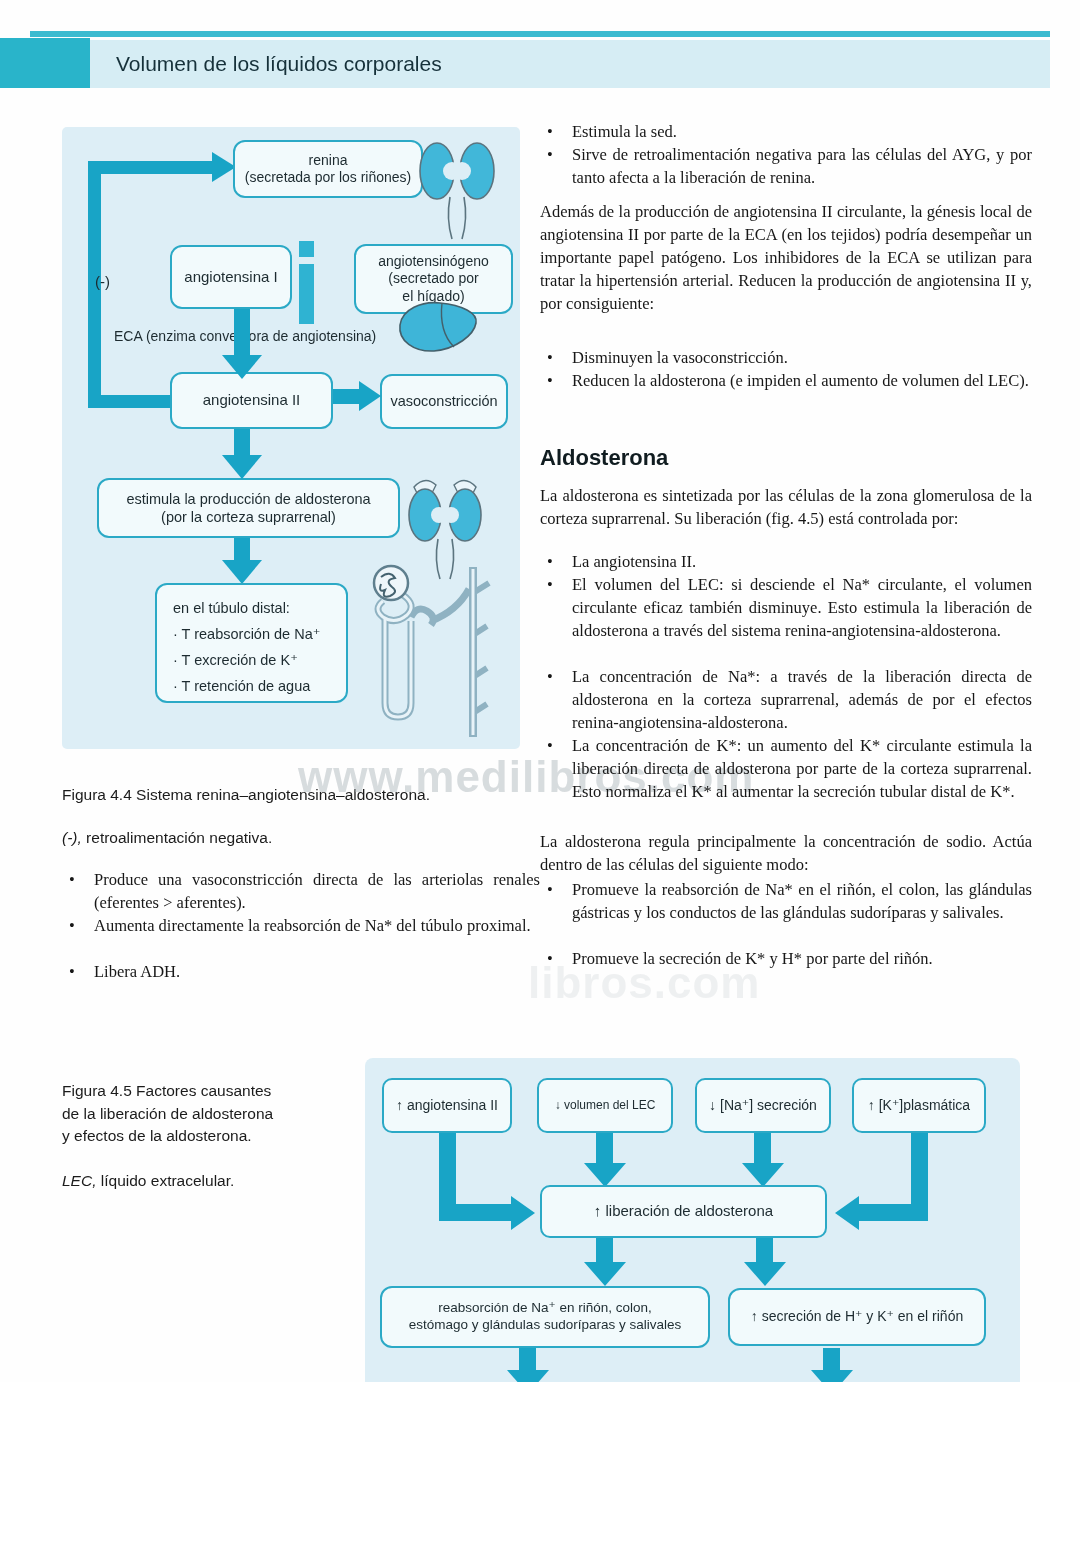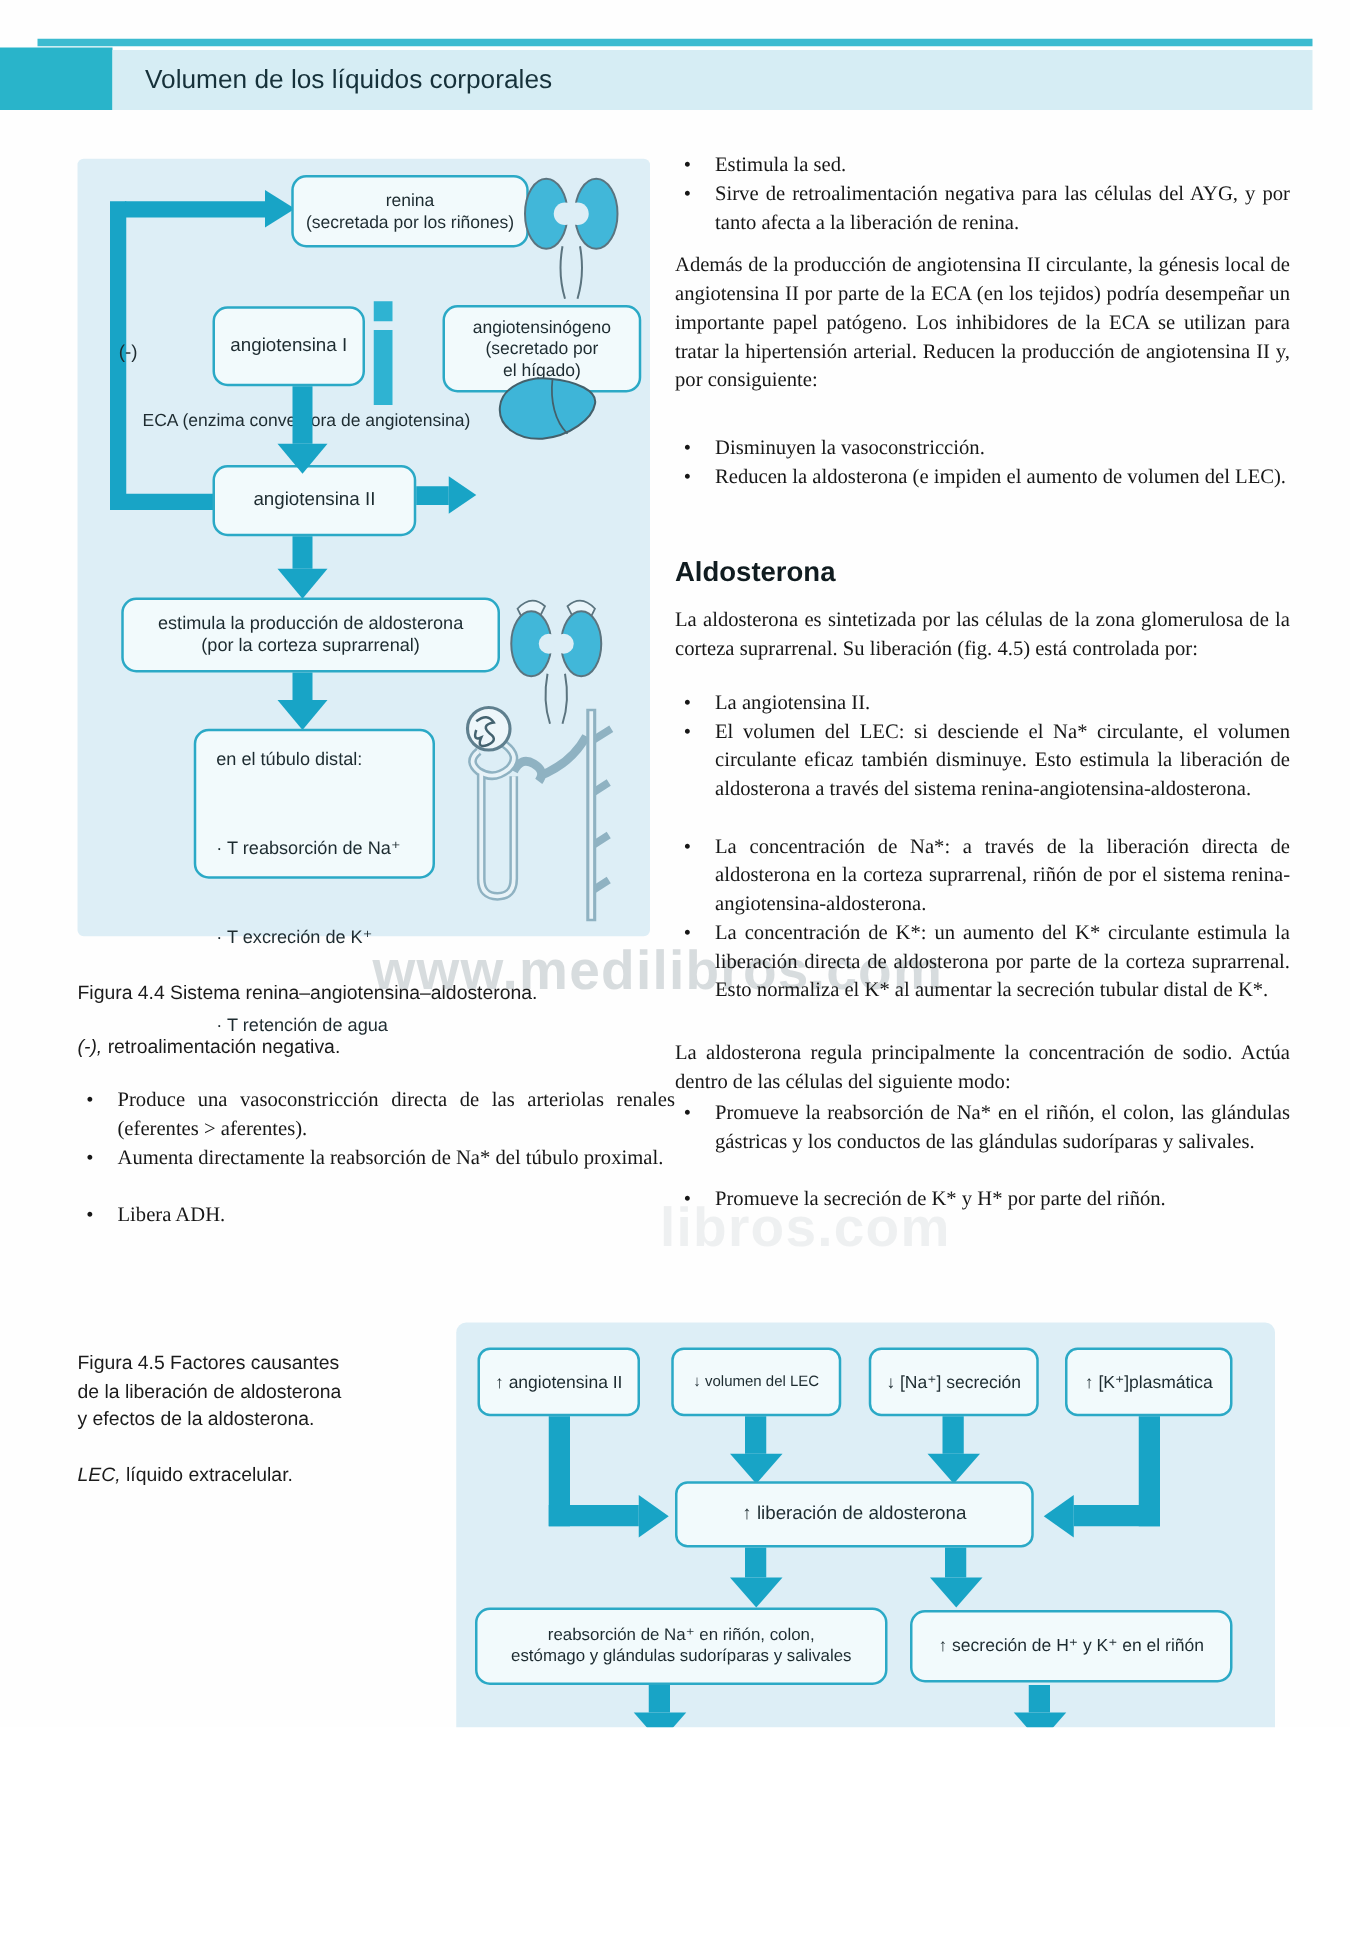--- a/index.html
+++ b/index.html
@@ -64,39 +64,40 @@
     <div class="dlabel" style="left:33px; top:146px; font-size:15px;">(-)</div>
 
     <div class="fbox" style="left:171px; top:13px; width:190px; height:58px; font-size:14px;">renina
 (secretada por los riñones)</div>
     <div class="fbox" style="left:108px; top:118px; width:122px; height:64px; font-size:15px;">angiotensina I</div>
     <div class="fbox" style="left:292px; top:117px; width:159px; height:70px; font-size:14px;">angiotensinógeno
 (secretado por
 el hígado)</div>
     <div class="dlabel" style="left:52px; top:201px; width:292px; font-size:14px;">ECA (enzima conversora de angiotensina)</div>
     <div class="fbox" style="left:108px; top:245px; width:163px; height:57px; font-size:15px;">angiotensina II</div>
+    <div class="fbox" style="left:318px; top:247px; width:128px; height:55px; font-size:14.5px;">vasoconstricción</div>
     <div class="fbox" style="left:35px; top:351px; width:303px; height:60px; font-size:14.5px;">estimula la producción de aldosterona
 (por la corteza suprarrenal)</div>
 
     <div class="bar" style="left:237px; top:114px; width:15px; height:16px; background:#2fb3d2;"></div>
     <div class="bar" style="left:237px; top:137px; width:15px; height:60px; background:#2fb3d2;"></div>
 
     <div class="bar" style="left:172px; top:182px; width:16px; height:46px;"></div>
     <div class="tri" style="left:160px; top:228px; border-left:20px solid transparent; border-right:20px solid transparent; border-top:24px solid #18a4c6;"></div>
 
     <div class="bar" style="left:271px; top:262px; width:26px; height:15px;"></div>
     <div class="tri" style="left:297px; top:254px; border-top:15px solid transparent; border-bottom:15px solid transparent; border-left:22px solid #18a4c6;"></div>
 
     <div class="bar" style="left:172px; top:302px; width:16px; height:26px;"></div>
     <div class="tri" style="left:160px; top:328px; border-left:20px solid transparent; border-right:20px solid transparent; border-top:24px solid #18a4c6;"></div>
 
     <div class="bar" style="left:172px; top:411px; width:16px; height:22px;"></div>
     <div class="tri" style="left:160px; top:433px; border-left:20px solid transparent; border-right:20px solid transparent; border-top:24px solid #18a4c6;"></div>
 
-    <div class="fbox" style="left:93px; top:456px; width:193px; height:120px; font-size:14.5px; justify-content:flex-start; align-items:flex-start; text-align:left; padding:10px 23px 6px 16px; line-height:1.8; flex-direction:column;gap:45px;">
+    <div class="fbox" style="left:93px; top:456px; width:193px; height:120px; font-size:14.5px; justify-content:flex-start; align-items:flex-start; text-align:left; padding:10px 23px 6px 16px; line-height:1.8; flex-direction:column;">
       <div>en el túbulo distal:</div>
       <div>· T reabsorción de Na⁺</div>
       <div>· T excreción de K⁺</div>
       <div>· T retención de agua</div>
     </div>
 
     <svg style="position:absolute; left:352px; top:8px;" width="86" height="110" viewBox="0 0 86 110">
       <g stroke="#5b747f" stroke-width="1.6" fill="none">
         <path d="M36,62 q-4,22 2,42"></path>
         <path d="M50,62 q4,22 -2,42"></path>
@@ -195,21 +196,21 @@
     <div class="b" style="top:550px;">
       <span class="bdot">•</span>
       <span class="btxt">La angiotensina II.</span>
     </div>
     <div class="b" style="top:573px;">
       <span class="bdot">•</span>
       <span class="btxt">El volumen del LEC: si desciende el Na* circulante, el volumen circulante eficaz también disminuye. Esto estimula la liberación de aldosterona a través del sistema renina-angiotensina-aldosterona.</span>
     </div>
     <div class="b" style="top:665px;">
       <span class="bdot">•</span>
-      <span class="btxt">La concentración de Na*: a través de la liberación directa de aldosterona en la corteza suprarrenal, riñón de por el sistema renina-angiotensina-aldosterona.</span>
+      <span class="btxt">La concentración de Na*: a través de la liberación directa de aldosterona en la corteza suprarrenal, además de por el efectos renina-angiotensina-aldosterona.</span>
     </div>
     <div class="b" style="top:734px;">
       <span class="bdot">•</span>
       <span class="btxt">La concentración de K*: un aumento del K* circulante estimula la liberación directa de aldosterona por parte de la corteza suprarrenal. Esto normaliza el K* al aumentar la secreción tubular distal de K*.</span>
     </div>
 
     <div class="para" style="top:830px;">La aldosterona regula principalmente la concentración de sodio. Actúa dentro de las células del siguiente modo:</div>
 
     <div class="b" style="top:878px;">
       <span class="bdot">•</span>

